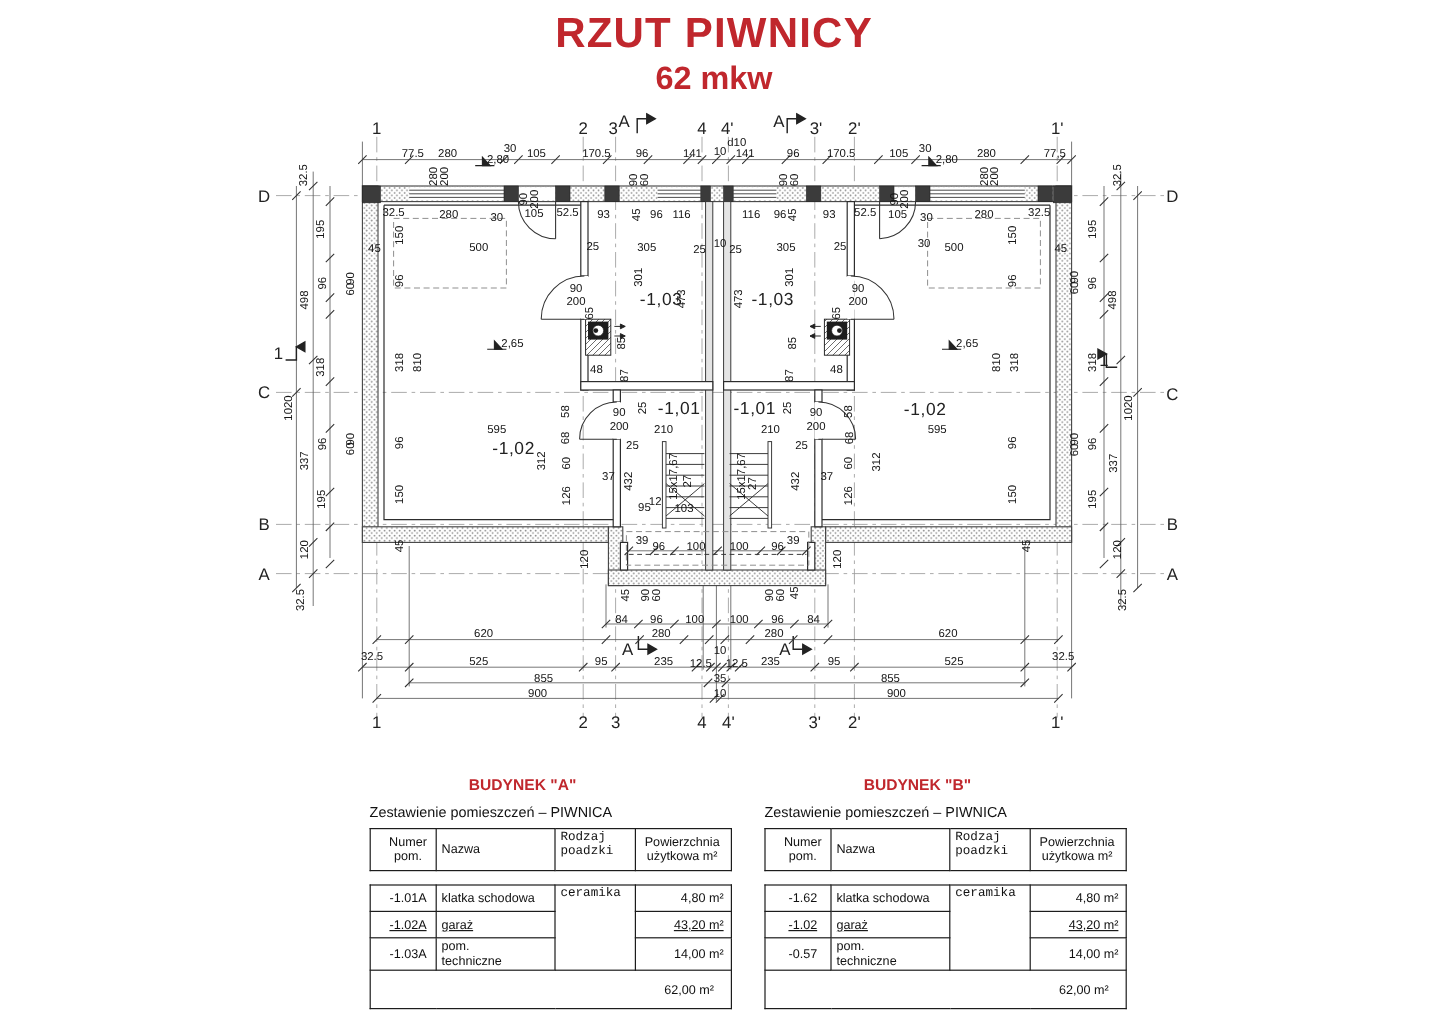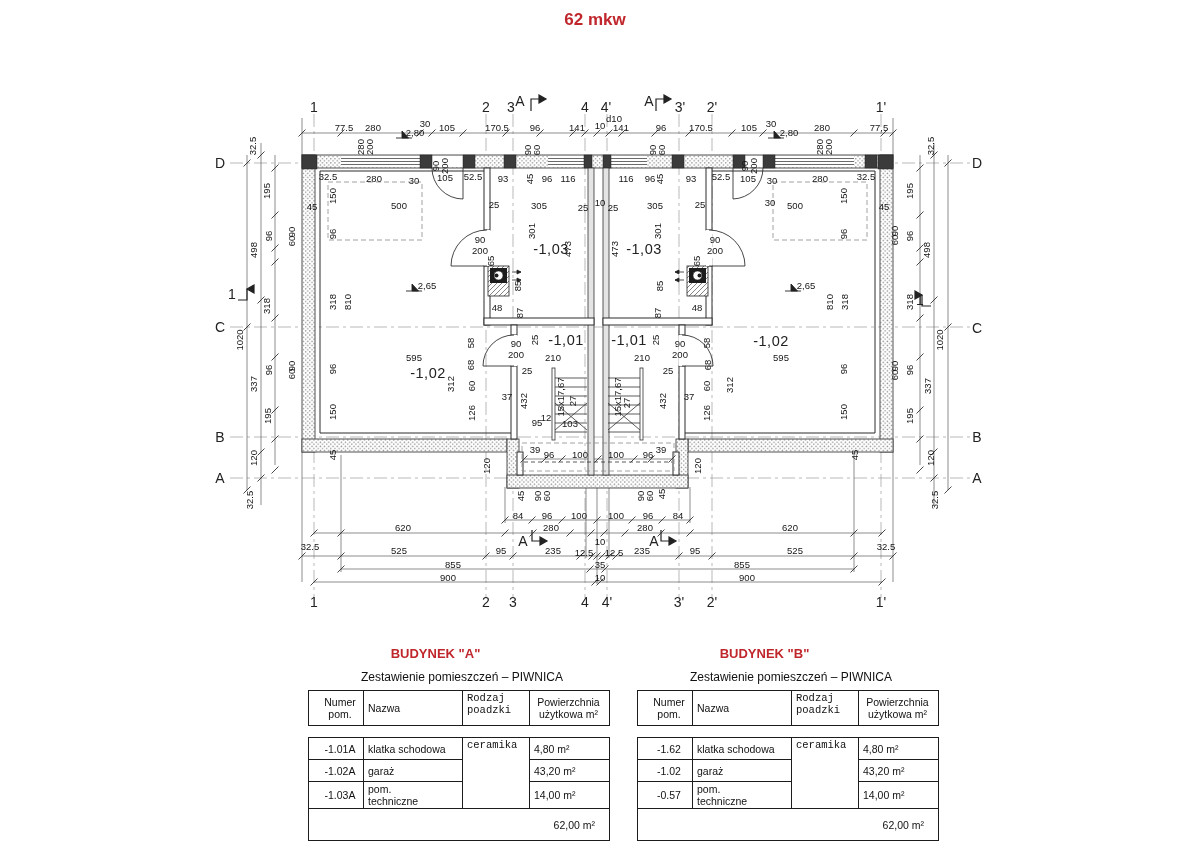--- a/index.html
+++ b/index.html
@@ -1,49 +1,50 @@
 <!DOCTYPE html>
 <html><head>
 <meta charset="utf-8">
 <style>
   html,body{margin:0;padding:0;background:#fff;}
   #page{position:relative;width:1200px;height:848px;background:#fff;overflow:hidden;
         font-family:"Liberation Sans",sans-serif;color:#1a1a1a;}
   
   #title{position:absolute;left:0;top:8px;width:1190px;text-align:center;}
   #title .t1{font-size:35px;font-weight:bold;letter-spacing:1px;}
-  #title .t2{font-size:17px;font-weight:bold;margin-top:2px;}
+  #title .t2{font-size:27px;font-weight:bold;margin-top:2px;}
   
   #plan{position:absolute;left:0;top:0;}
   .dim{font:9.5px "Liberation Sans",sans-serif;fill:#151515;text-anchor:middle;}
   .ax{font:14px "Liberation Sans",sans-serif;fill:#222;text-anchor:middle;}
   .rm{font:14.5px "Liberation Sans",sans-serif;fill:#222;text-anchor:middle;letter-spacing:.5px;}
   
   .bt{position:absolute;width:255px;}
   .bt-title{font-size:13px;font-weight:bold;text-align:center;margin-bottom:9px;}
-  .bt-caption{font-size:12px;text-align:right;color:#111;margin-bottom:6px;}
+  .bt-caption{font-size:12px;text-align:left;color:#111;margin-bottom:6px;}
   table{border-collapse:collapse;table-layout:fixed;width:255px;}
   th,td{border:1.4px solid #1c1c1c;font-size:10.5px;font-weight:normal;
         padding:1px 4px;color:#111;white-space:pre-line;overflow:hidden;}
   th{text-align:center;vertical-align:middle;height:32px;}
   td{vertical-align:middle;margin-left:12px;}
   .c1{width:38px;text-align:center;padding-left:12px;}
   .c2{width:90px;text-align:left;}
   .c3{width:58px;text-align:left;vertical-align:top;font-family:Liberation Mono, monospace;}
-  .c4{width:69px;padding-right:6px;}
+  .c4{width:69px;text-align:right;padding-right:6px;}
   .hdrtbl{margin-bottom:11px;}
-  .r1{height:22px;} .r2{height:22px;} .r3{height:27px;}
+  .r1{height:22px;} .r2{height:22px;text-decoration:underline;} .r3{height:27px;}
   .totrow td{height:29px;text-align:right;padding-right:14px;}
 </style>
 </head>
 <body>
 
 <div id="page">
 
   <div id="title">
+    <div class="t1" style="color: rgb(192, 39, 45);">RZUT PIWNICY</div>
     <div class="t2" style="color: rgb(192, 39, 45);">62 mkw</div>
   </div>
 
   <svg id="plan" width="1200" height="848" viewBox="0 0 1200 848">
     <defs>
       <pattern id="pw" width="4.2" height="4.2" patternUnits="userSpaceOnUse">
         <rect width="4.2" height="4.2" fill="#fff"></rect>
         <circle cx="1.2" cy="1.2" r="0.75" fill="#8f8f8f"></circle>
         <circle cx="3.2" cy="3.2" r="0.75" fill="#8f8f8f"></circle>
       </pattern>

